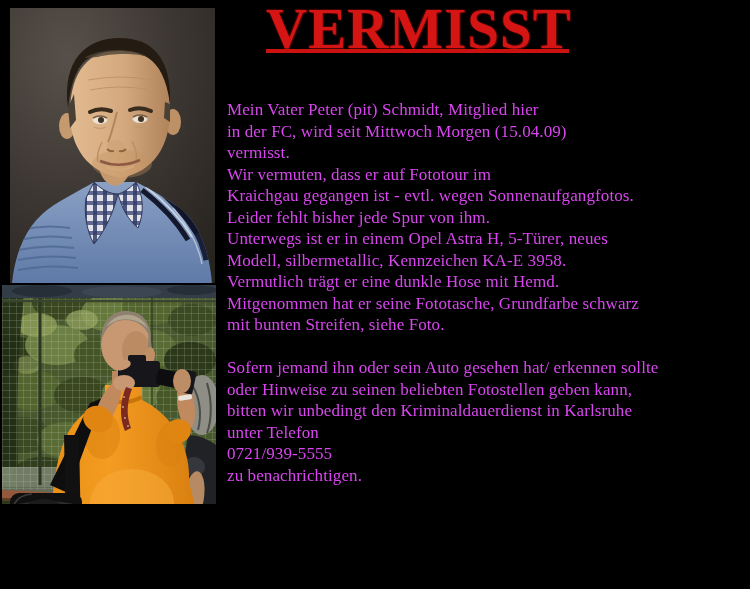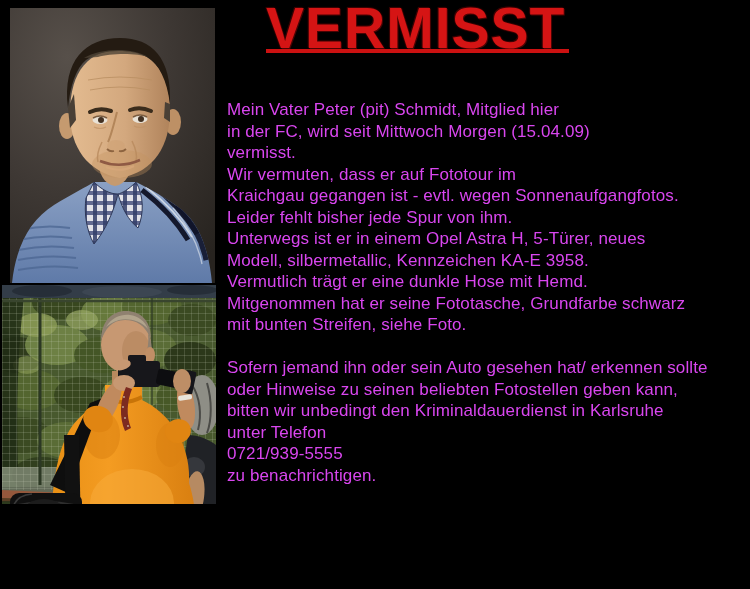--- a/index.html
+++ b/index.html
@@ -1,18 +1,18 @@
 <!DOCTYPE html>
 <html><head>
 <meta charset="utf-8">
 <style>
   html,body{margin:0;padding:0;background:#000;}
   .page{
     position:relative;width:750px;height:504px;background:#000000;
-    overflow:hidden;font-family:Liberation Sans, sans-serif;
+    overflow:hidden;font-family:Liberation Serif, serif;
   }
   .title{
     position:absolute;left:266px;top:0;margin:0;
     font-size:57px;line-height:1;font-weight:bold;letter-spacing:1px;
     color:#d51414;
     text-shadow:1px 1px 0 #4a0404,-1px -1px 0 #3a0202,0 0 2px #6a0606;
   }
   .title-underline{
     position:absolute;left:266px;top:49px;width:303px;height:4px;
     background:#cc1111;

